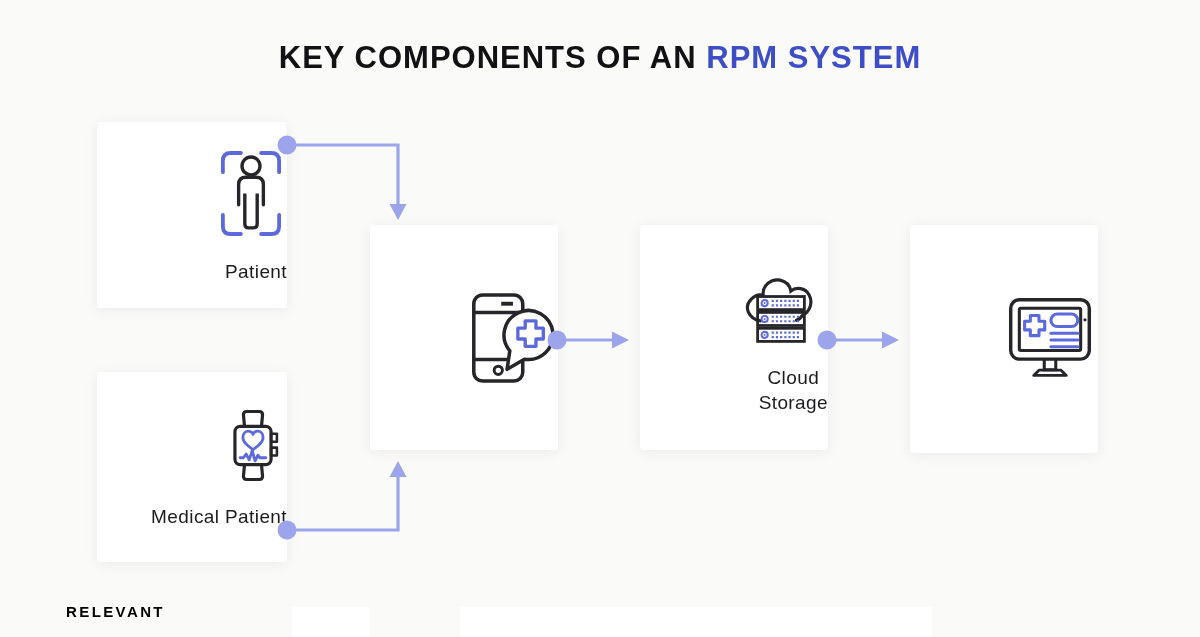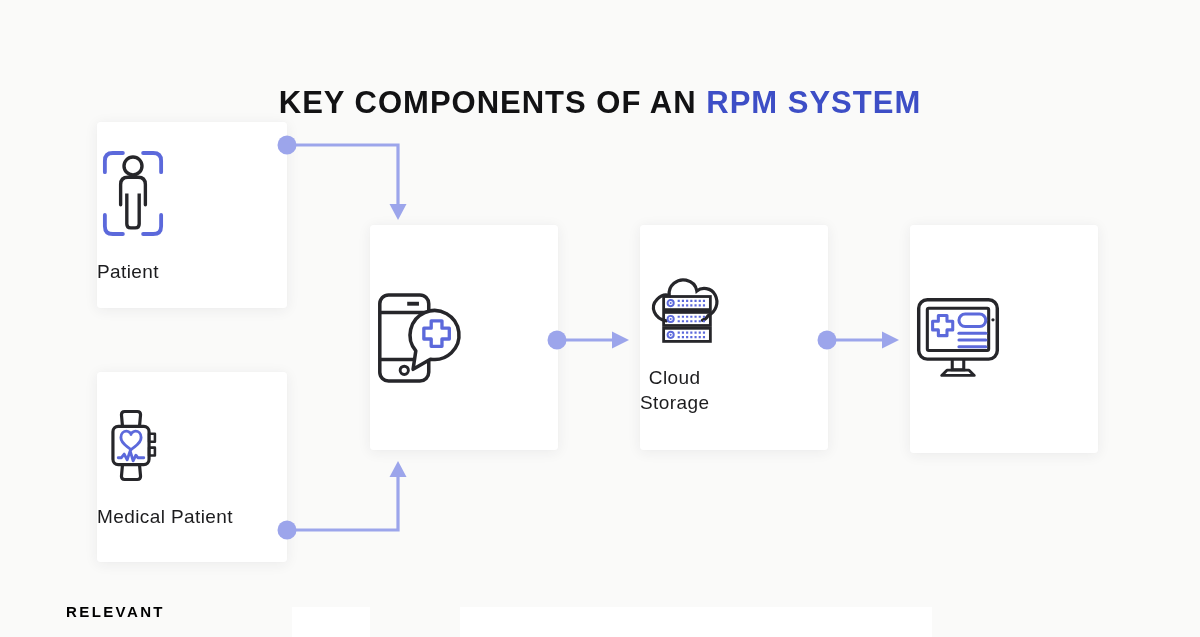--- a/index.html
+++ b/index.html
@@ -10,26 +10,26 @@
     --bg:#FAFAF9;
     --card:#FFFFFF;
     --text:#1c1c1e;
   }
   *{margin:0;padding:0;box-sizing:border-box;}
   html,body{width:1200px;height:637px;overflow:hidden;}
   body{font-family:"Liberation Sans","DejaVu Sans",sans-serif;background:#fff;}
   .canvas{position:relative;width:1200px;height:637px;background:var(--bg);}
 
   .title{position:absolute;left:0;top:40px;width:1200px;text-align:center;
-    font-size:31px;font-weight:800;letter-spacing:1px;color:#121214;margin-top:45px;}
+    font-size:31px;font-weight:800;letter-spacing:1px;color:#121214;}
   .title .hl{color:var(--accent);}
 
   .card{position:absolute;background:var(--card);border-radius:3px;
     box-shadow:0 2px 14px rgba(40,40,60,0.07), 0 0 1px rgba(0,0,0,0.05);
-    display:flex;flex-direction:column;align-items:flex-start;justify-content:center;
+    display:flex;flex-direction:column;align-items:flex-end;justify-content:center;
     z-index:2;}
   .card .label{font-size:19px;font-weight:500;letter-spacing:0.4px;color:var(--text);
     text-align:center;line-height:25px;margin-top:18px;}
 
   .card-patient{left:97px;top:122px;width:190px;height:186px;}
   .card-medical{left:97px;top:372px;width:190px;height:190px;}
   .card-mobile{left:370px;top:225px;width:188px;height:225px;}
   .card-cloud{left:640px;top:225px;width:188px;height:225px;}
   .card-hospital{left:910px;top:225px;width:188px;height:228px;}
 

